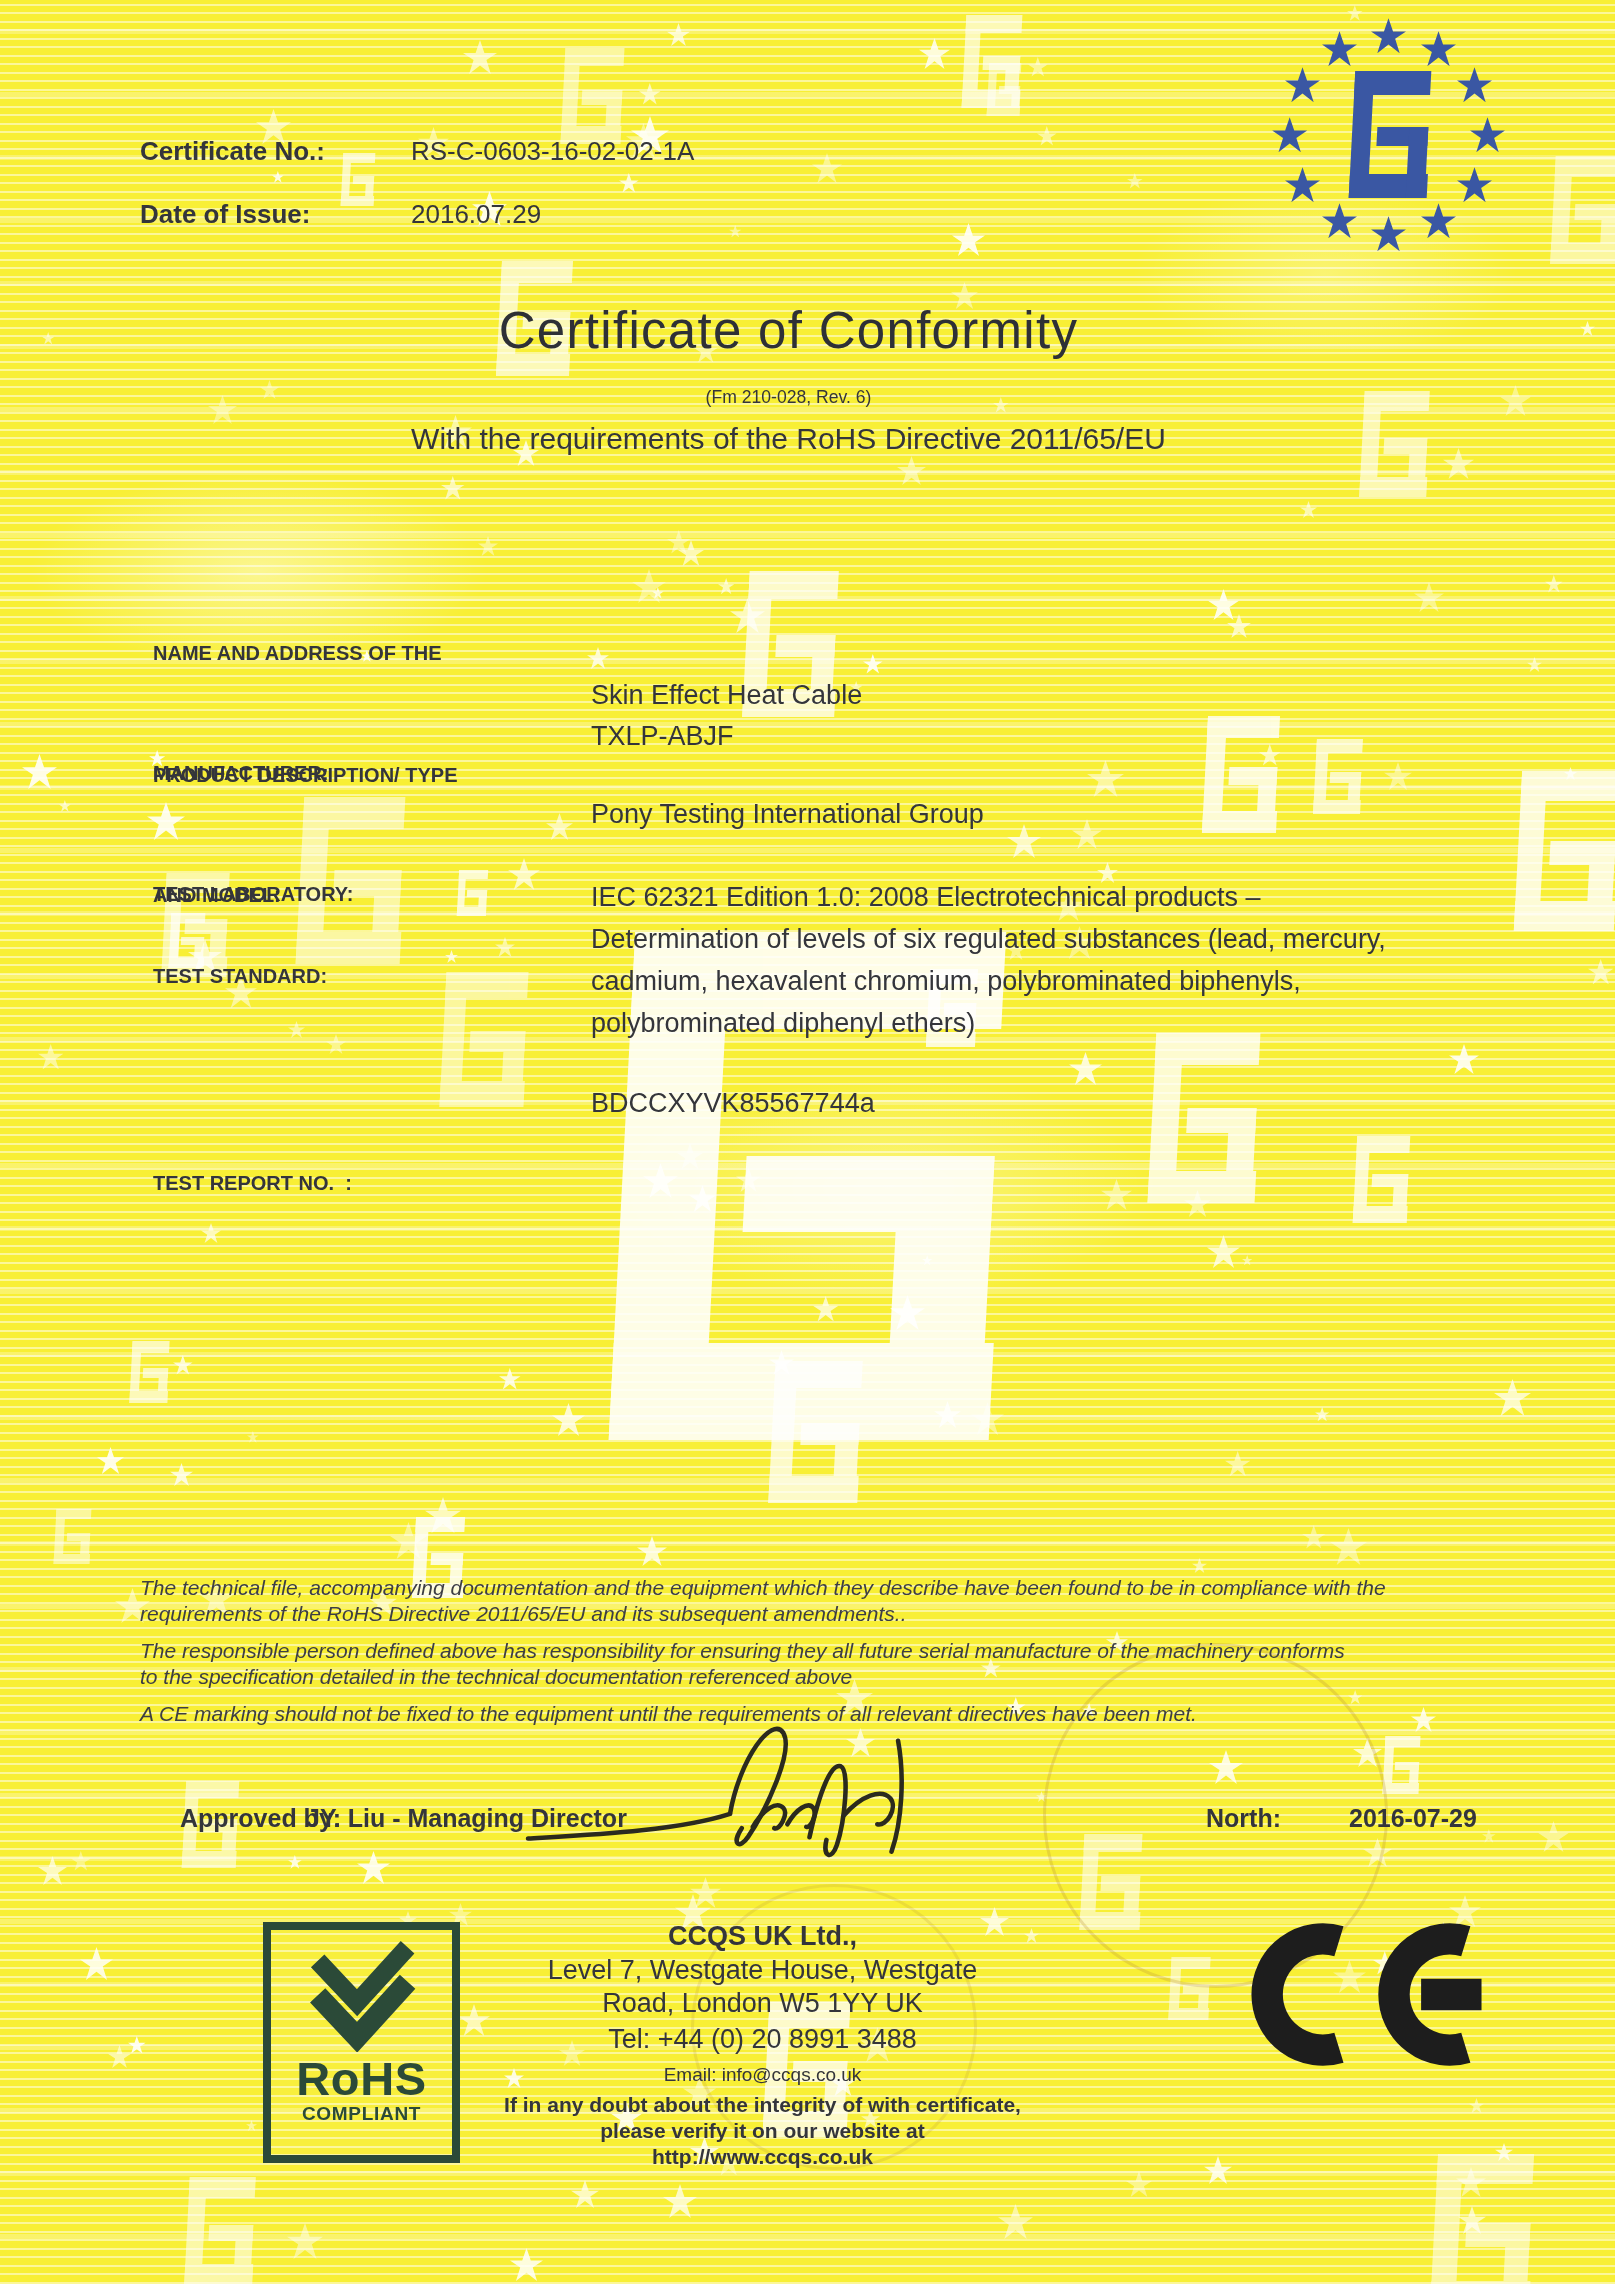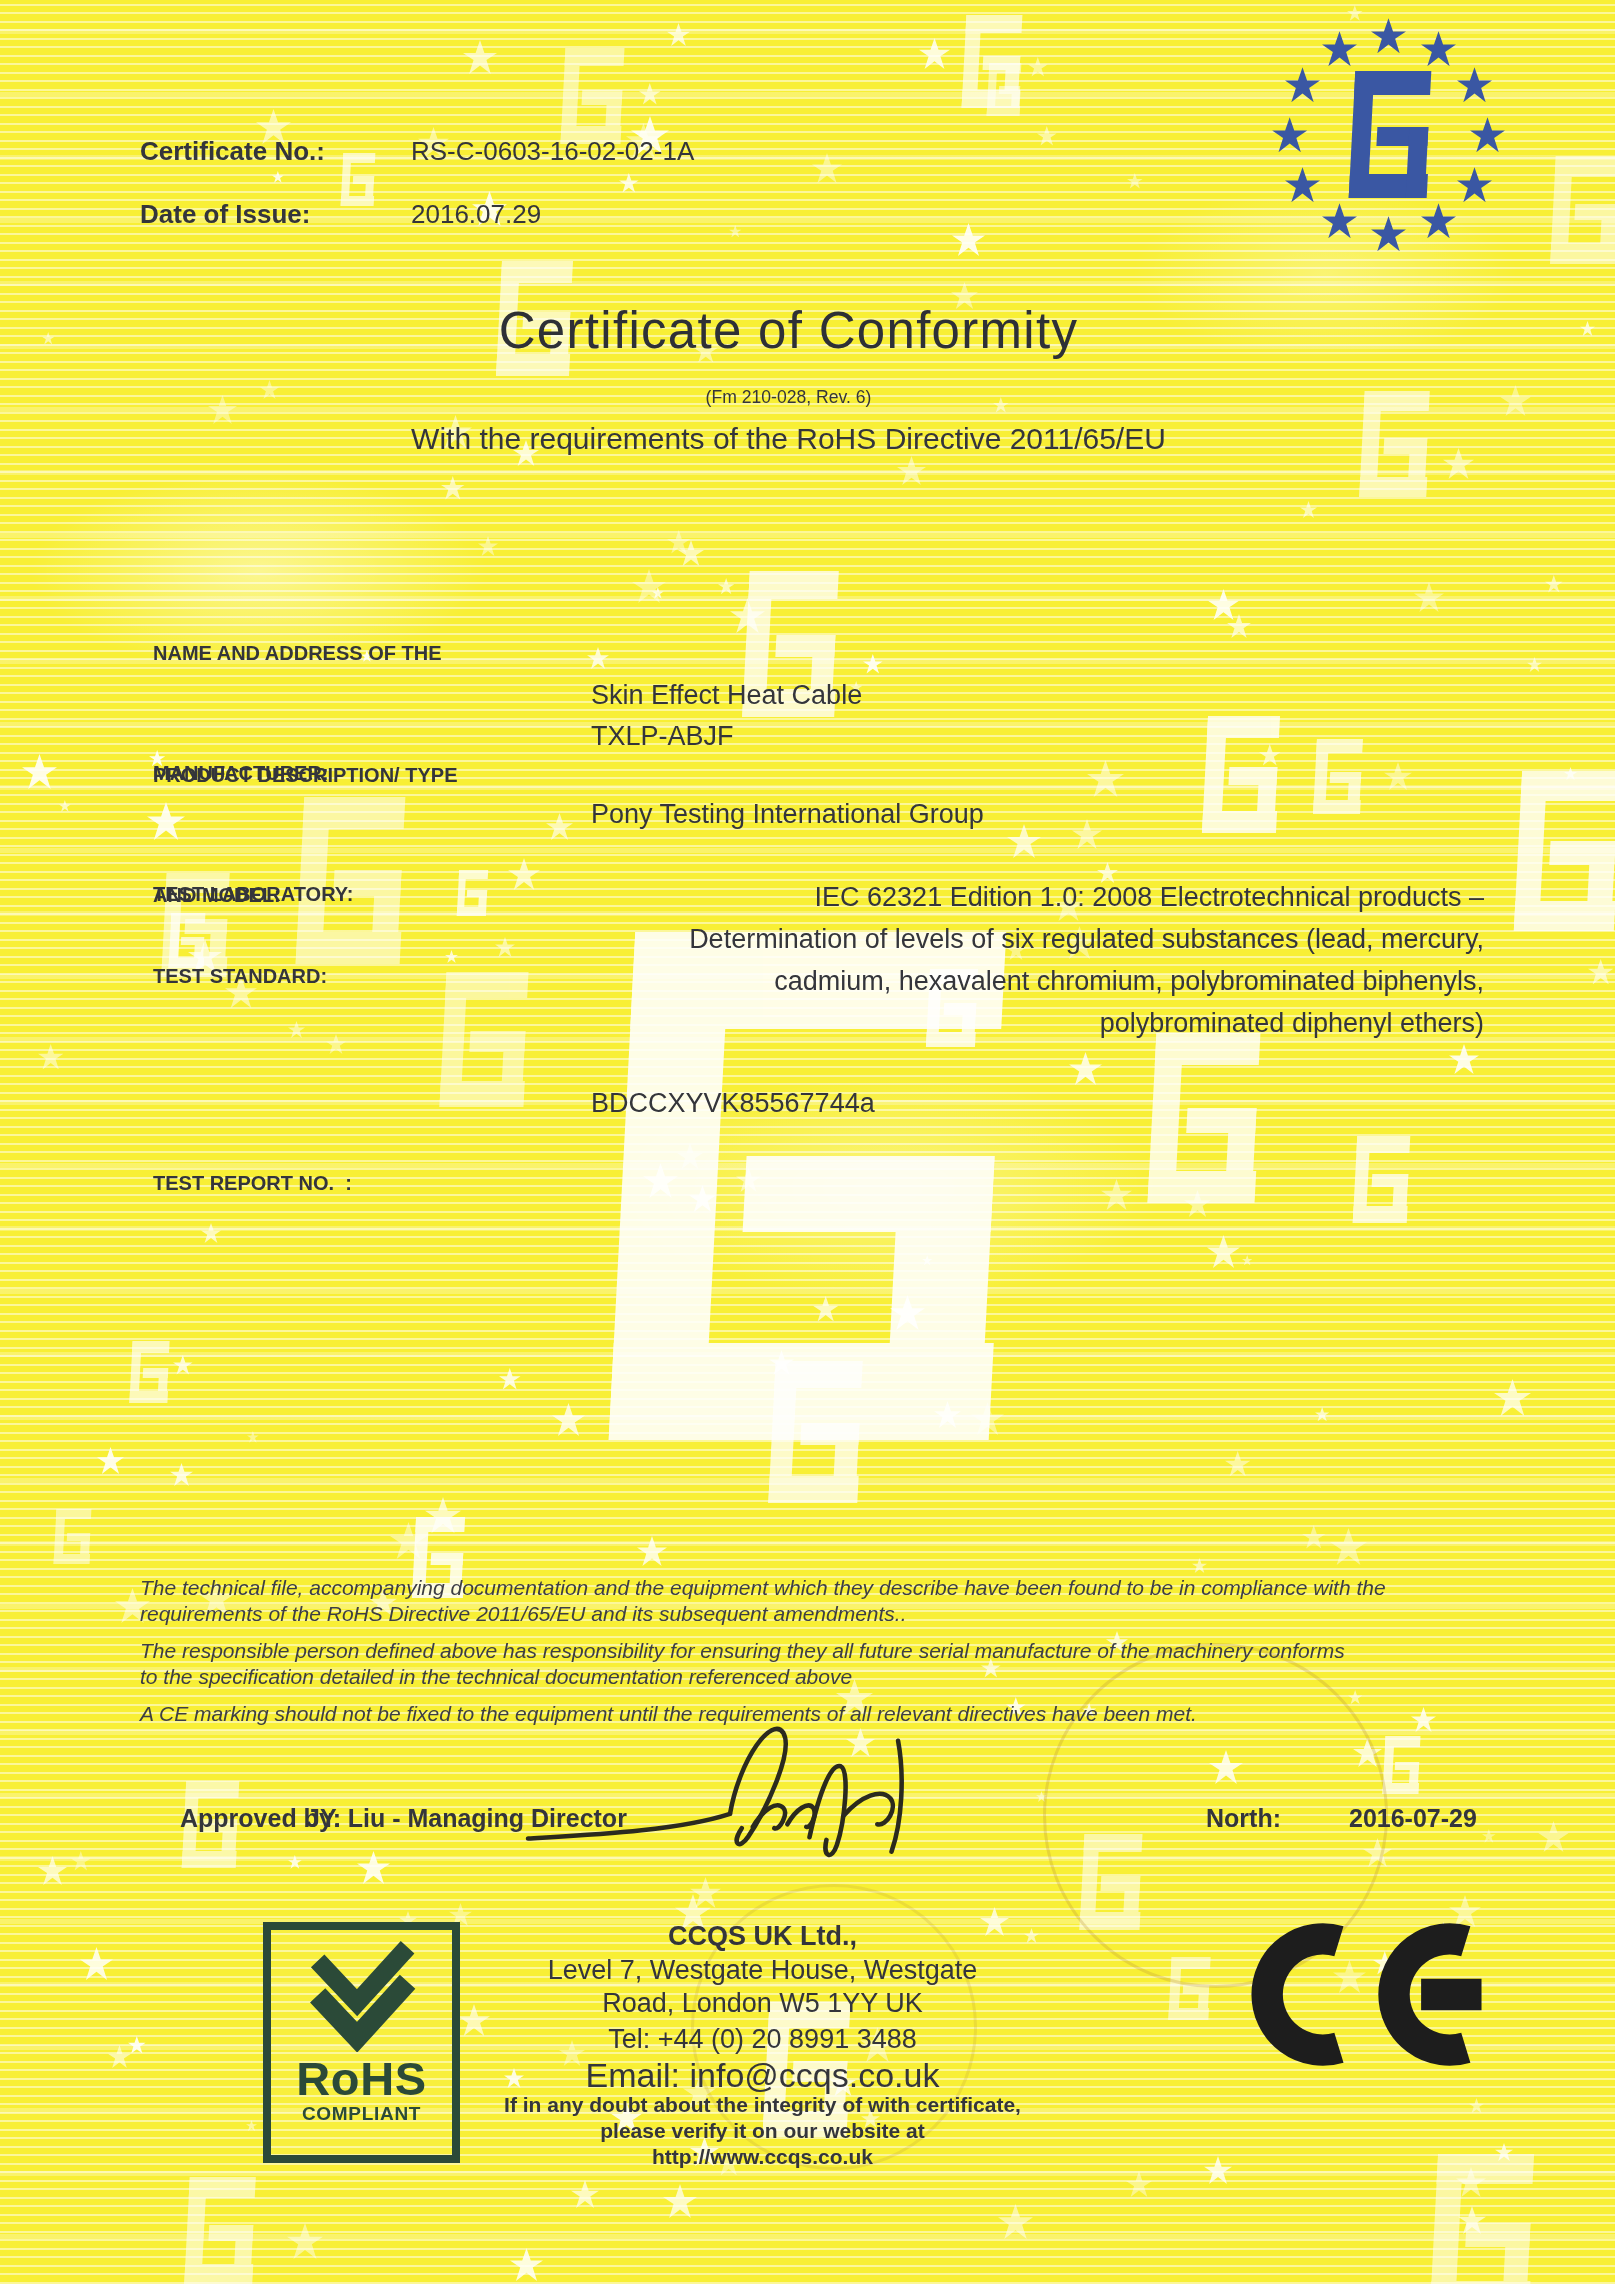--- a/index.html
+++ b/index.html
@@ -38,21 +38,21 @@
   .field-label{width:438px;font-weight:bold;font-size:20px;line-height:40px;white-space:pre-wrap;}
   .field-value{width:893px;font-size:27px;line-height:41px;}
   .decl{position:absolute;left:140px;top:1575px;width:1388px;font-style:italic;font-size:21px;line-height:26px;color:#3d3e44;}
   .decl-para{margin:0 0 11px 0;}
   .appr-label{position:absolute;font-weight:bold;font-size:25px;}
   .appr-name{position:absolute;font-weight:bold;font-size:25px;}
   .issuer{position:absolute;left:502px;top:1919px;width:521px;text-align:center;}
   .issuer-name{font-size:27px;font-weight:bold;line-height:35px;}
   .issuer-addr{font-size:27px;line-height:33px;}
   .issuer-tel{font-size:27px;line-height:38px;}
-  .issuer-email{font-size:34px;line-height:34px;}
+  .issuer-email{font-size:19px;line-height:34px;}
   .issuer-note{font-size:21px;font-weight:bold;line-height:26px;}
   .rohs-box{position:absolute;left:263px;top:1922px;width:181px;height:225px;
     border:8.5px solid #2b4a38;background:rgba(255,255,255,0.04);text-align:center;}
   .rohs-title{font-size:47px;font-weight:bold;color:#2b4a38;letter-spacing:0.7px;line-height:48px;margin-top:1.3px;}
   .rohs-sub{font-size:19px;font-weight:bold;color:#2b4a38;letter-spacing:0.7px;}
   .eu-logo{position:absolute;left:1265px;top:14.3px;width:248px;height:241px;}
   .sig-svg{position:absolute;left:515px;top:1703px;z-index:4;}
   .ce-svg{position:absolute;left:1232px;top:1922px;}
 </style>
 </head>
@@ -503,21 +503,21 @@
       </div>
       <div class="field-value">
         <div>Pony Testing International Group</div>
       </div>
     </div>
 
     <div class="field-row" style="top:876px;">
       <div class="field-label">
         <div>TEST STANDARD:</div>
       </div>
-      <div class="field-value" style="line-height:42px;text-align:right;">
+      <div class="field-value" style="line-height:42px;">
         <div>IEC 62321 Edition 1.0: 2008 Electrotechnical products –</div>
         <div>Determination of levels of six regulated substances (lead, mercury,</div>
         <div>cadmium, hexavalent chromium, polybrominated biphenyls,</div>
         <div>polybrominated diphenyl ethers)</div>
       </div>
     </div>
 
     <div class="field-row" style="top:1083px;">
       <div class="field-label">
         <div>TEST REPORT NO.  :</div>

